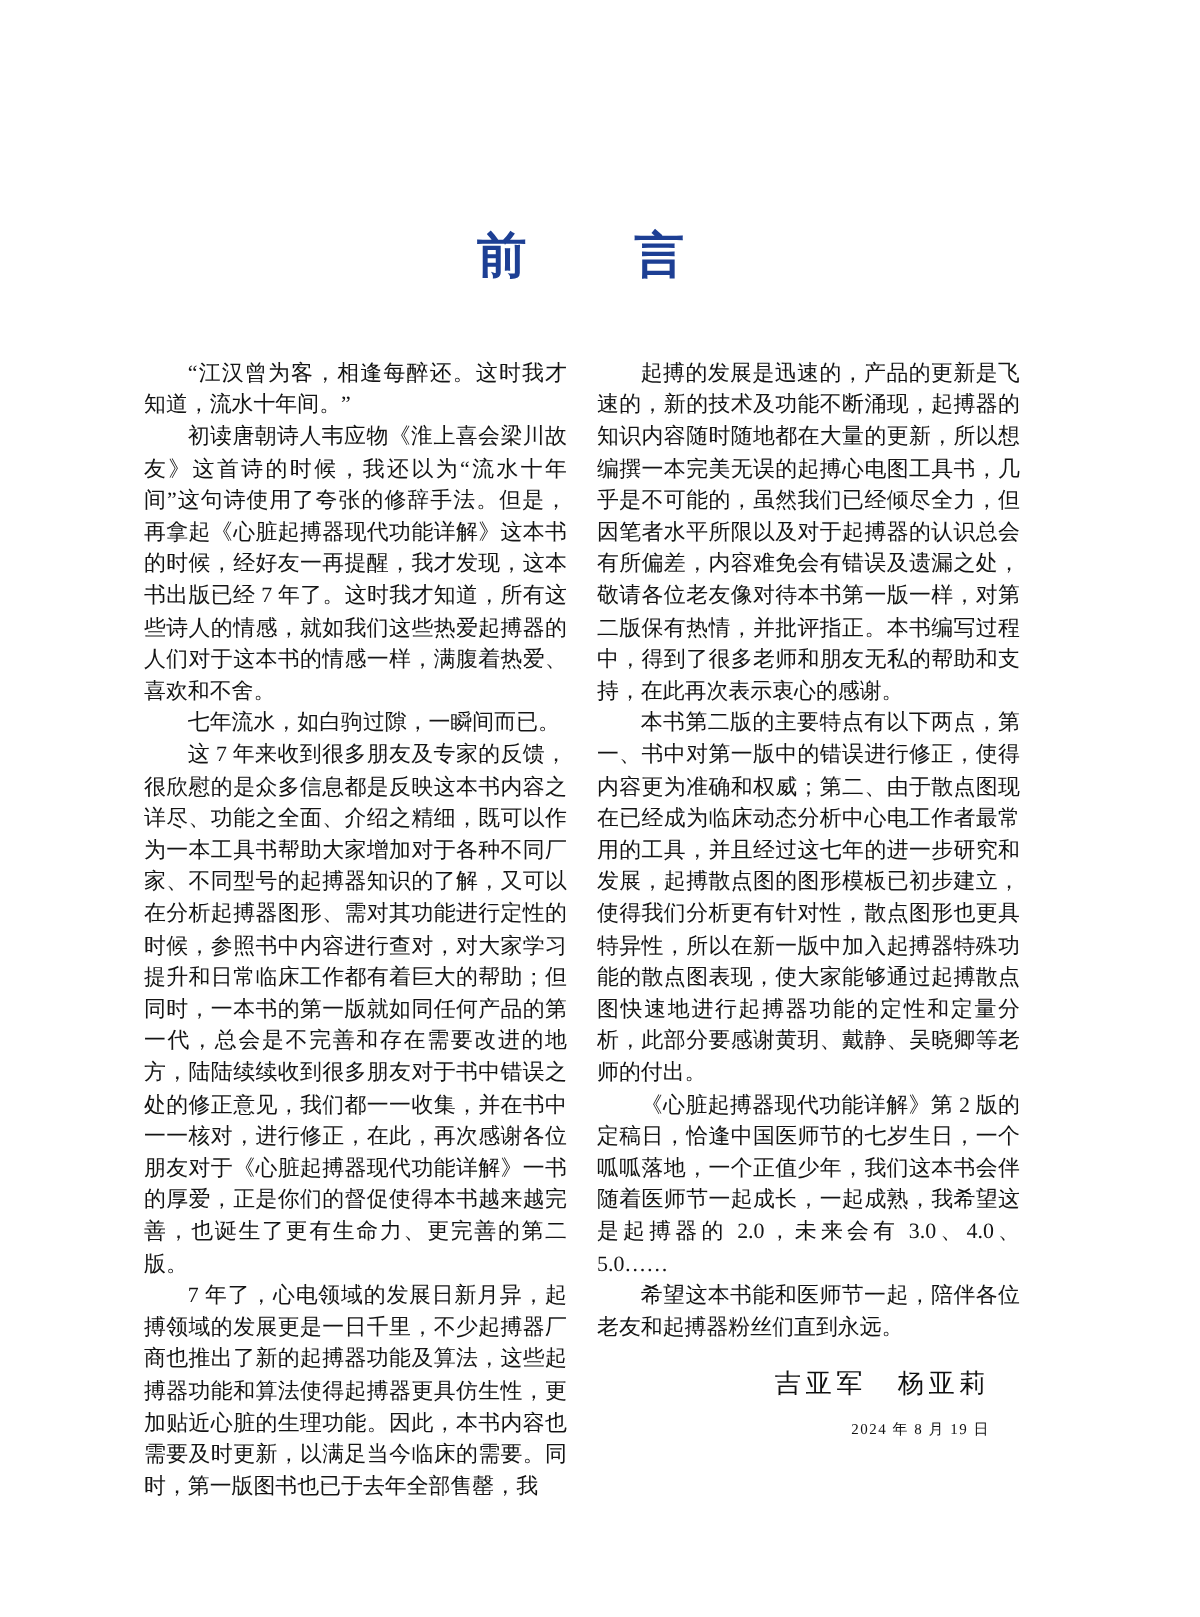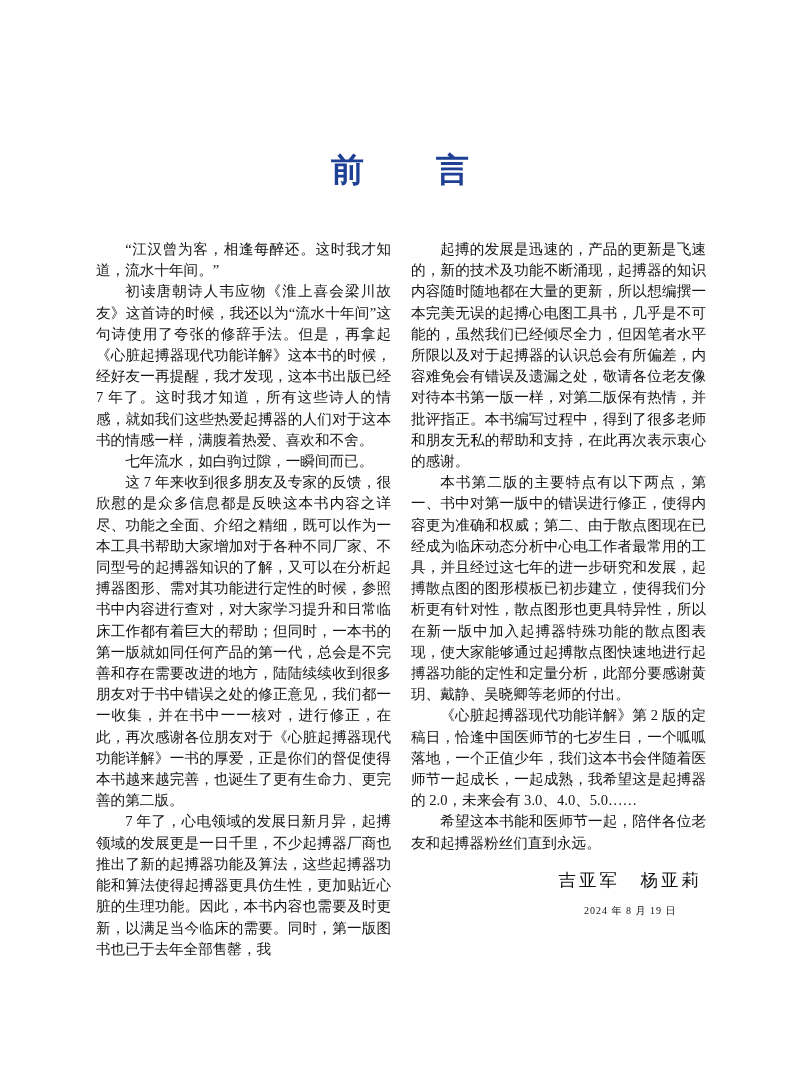--- a/index.html
+++ b/index.html
@@ -6,21 +6,21 @@
     margin: 0;
     padding: 0;
     background: #ffffff;
   }
   .page {
     width: 800px;
     height: 1078px;
     margin: 0 auto;
     background: #ffffff;
     box-sizing: border-box;
-    padding: 148px 94px 0 96px;
+    padding: 148px 120px 0 96px;
     font-family: "Liberation Serif", "DejaVu Serif", serif;
     color: #141414;
     position: relative;
     overflow: hidden;
   }
   .title {
     text-align: center;
     color: #1d3f94;
     font-size: 33px;
     font-weight: bold;
@@ -42,22 +42,22 @@
     margin: 0;
     text-indent: 2em;
   }
   .col p.no-indent {
     text-indent: 0;
   }
   .signature-block {
     margin-top: 16px;
     width: max-content;
     margin-left: auto;
-    margin-right: 4px;
-    text-align: center;
+    margin-right: 20px;
+    text-align: right;
   }
   .sig-names {
     font-size: 17.5px;
     letter-spacing: 3px;
     color: #111111;
   }
   .sig-date {
     font-size: 10px;
     margin-top: 9px;
     letter-spacing: 1px;

